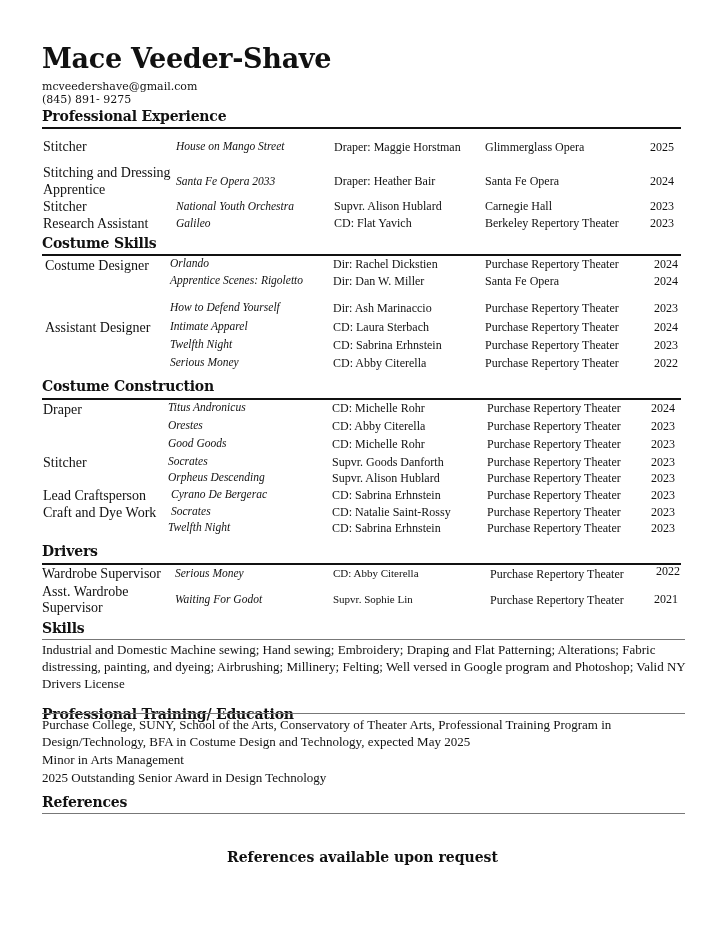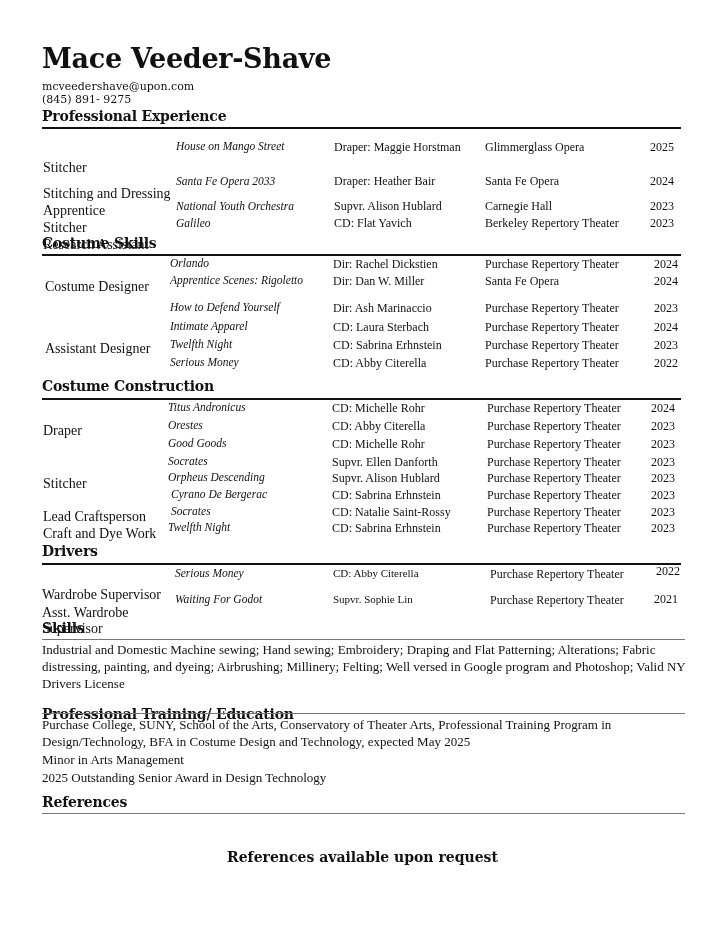--- a/index.html
+++ b/index.html
@@ -4,31 +4,31 @@
 <style>
   html, body { margin: 0; padding: 0; background: #ffffff; }
   body { width: 725px; height: 945px; position: relative; overflow: hidden; color: #111; }
   .abs { position: absolute; white-space: nowrap; }
   .name { left: 42px; top: 43px; font-size: 27px; font-weight: bold; letter-spacing: -0.3px; font-family: "DejaVu Serif", serif; }
   .contact { left: 42px; font-size: 11px; font-family: "DejaVu Serif", serif; }
   .sec { left: 42px; font-size: 14px; font-weight: bold; font-family: "DejaVu Serif", serif; letter-spacing: -0.2px; }
   .rule { position: absolute; left: 42px; height: 0; }
   .rule.black { border-top: 2px solid #111; width: 639px; }
   .rule.grey { border-top: 1.5px solid #777; width: 643px; left: 42px; }
-  .role { font-family: "Liberation Serif", serif; font-size: 14px; margin-top: 21px; }
+  .role { font-family: "Liberation Serif", serif; font-size: 14px; }
   .prod { font-family: "Liberation Serif", serif; font-size: 11.5px; font-style: italic; }
   .cell { font-family: "Liberation Serif", serif; font-size: 12px; }
   .para { position: absolute; left: 42px; width: 650px; font-family: "Liberation Serif", serif; font-size: 13px; line-height: 17px; }
   .center { position: absolute; left: 0; width: 725px; text-align: center; font-family: "DejaVu Serif", serif; font-size: 14px; font-weight: bold; }
 </style>
 </head>
 <body>
 
 <div class="abs name">Mace Veeder-Shave</div>
-<div class="abs contact" style="top:80px;">mcveedershave@upon.com</div>
+<div class="abs contact" style="top:80px;">mcveedershave@gmail.com</div>
 <div class="abs contact" style="top:93px;">(845) 891- 9275</div>
 
 <div class="abs sec" style="top:108px;">Professional Experience</div>
 <div class="rule black" style="top:127px;"></div>
 
 <div>
   <div class="abs role" style="left:43px; top:139px;">Stitcher</div>
   <div class="abs prod" style="left:176px; top:140px;">House on Mango Street</div>
   <div class="abs cell" style="left:334px; top:140px;">Draper: Maggie Horstman</div>
   <div class="abs cell" style="left:485px; top:140px;">Glimmerglass Opera</div>
@@ -119,21 +119,21 @@
   <div class="abs cell" style="left:651px; top:419px;">2023</div>
 </div>
 <div>
   <div class="abs prod" style="left:168px; top:437px;">Good Goods</div>
   <div class="abs cell" style="left:332px; top:437px;">CD: Michelle Rohr</div>
   <div class="abs cell" style="left:487px; top:437px;">Purchase Repertory Theater</div>
   <div class="abs cell" style="left:651px; top:437px;">2023</div>
 </div>
 <div>
   <div class="abs prod" style="left:168px; top:455px;">Socrates</div>
-  <div class="abs cell" style="left:332px; top:455px;">Supvr. Ellen Danforth</div>
+  <div class="abs cell" style="left:332px; top:455px;">Supvr. Goods Danforth</div>
   <div class="abs cell" style="left:487px; top:455px;">Purchase Repertory Theater</div>
   <div class="abs cell" style="left:651px; top:455px;">2023</div>
 </div>
 <div>
   <div class="abs prod" style="left:168px; top:471px;">Orpheus Descending</div>
   <div class="abs cell" style="left:332px; top:471px;">Supvr. Alison Hublard</div>
   <div class="abs cell" style="left:487px; top:471px;">Purchase Repertory Theater</div>
   <div class="abs cell" style="left:651px; top:471px;">2023</div>
 </div>
 <div>

